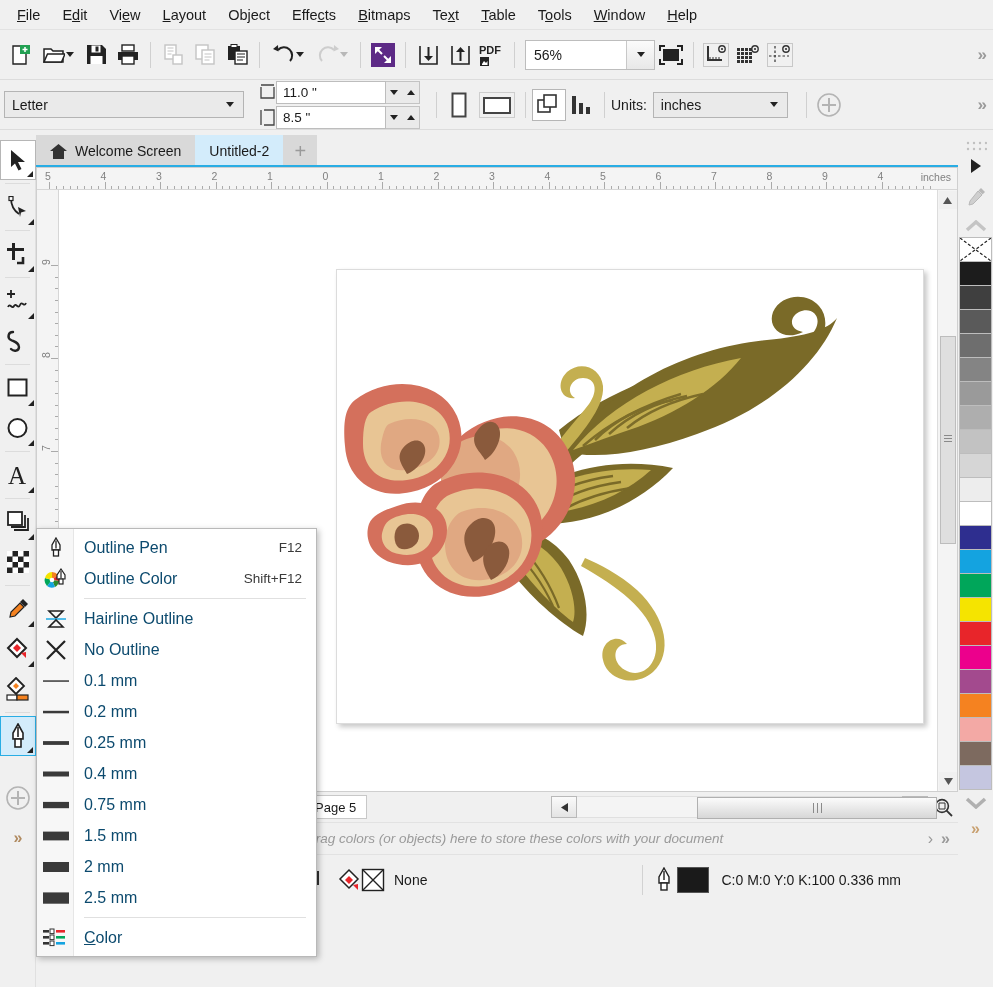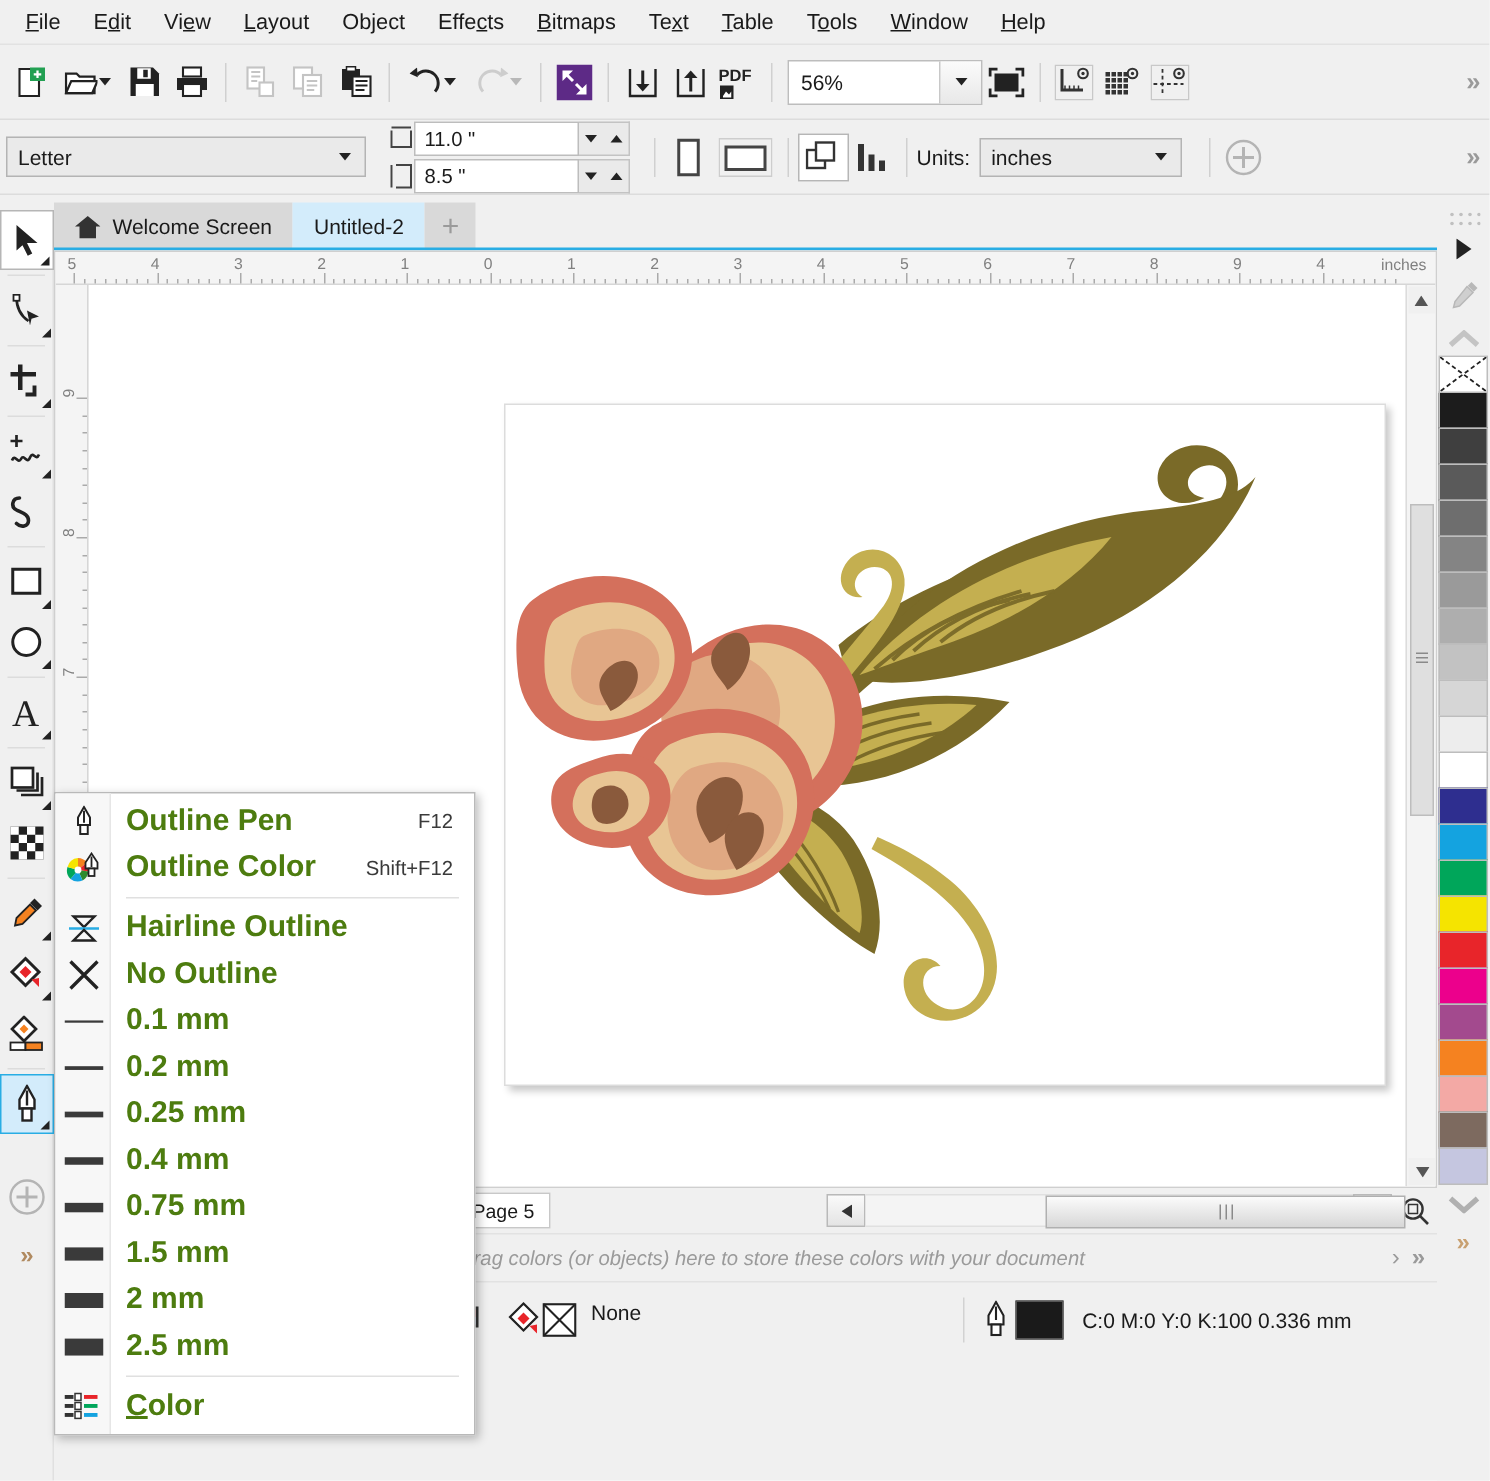--- a/index.html
+++ b/index.html
@@ -196,21 +196,21 @@
   }
   .ctxmenu .gutter {
     position:absolute; left:0; top:0; bottom:0; width:37px; background:#f7f7f7;
     border-right:1px solid #e6e6e6;
   }
   .mrow {
     display:flex; align-items:center; height:31px; position:relative; z-index:2;
     padding-right:14px; cursor:default;
   }
   .mrow .micon { width:37px; display:flex; align-items:center; justify-content:center; flex:0 0 37px; }
-  .mrow .mlabel { flex:1; font-size:20px; color:#4d7c0f; padding-left:10px;font-weight:bold; }
+  .mrow .mlabel { flex:1; font-size:16px; color:#0c4a6e; padding-left:10px; }
   .mrow .mlabel u { text-decoration:underline; }
   .mrow .maccel { font-size:13.5px; color:#3a3a3a; }
   .msep { height:1px; background:#e0e0e0; margin:4px 10px 4px 47px; }
 </style>
 </head>
 <body>
 
 <div class="app">
 
   <div class="menubar">
@@ -856,21 +856,21 @@
       <svg width="22" height="22" viewBox="0 0 22 22">
         <rect x="1" y="2" width="20" height="14" fill="#333"></rect>
         <rect x="3" y="4" width="16" height="10" fill="#e8252a"></rect>
         <rect x="3" y="9" width="16" height="5" fill="#14a3e0"></rect>
         <circle cx="11" cy="9" r="3" fill="#fff"></circle>
         <circle cx="11" cy="9" r="1.4" fill="#333"></circle>
         <path d="M8 19h6v2H8z" fill="#333"></path>
           <path d="M10 16h2v3h-2z" fill="#333"></path>
       </svg>
     </span>
-    <span style="margin-left:18px;display:flex;">
+    <span style="margin-left:18px;display:flex;align-items:center">
       <svg width="24" height="24" viewBox="0 0 24 24">
         <path d="M11 2l9 9-9 9-9-9z" fill="#fff" stroke="#222" stroke-width="1.5"></path>
         <path d="M11 8l4 4-4 4-4-4z" fill="#e8252a"></path>
         <path d="M15 17l5 5v-6z" fill="#e8252a"></path>
       </svg>
       <svg width="26" height="26" viewBox="0 0 26 26" style="margin-left:-2px">
         <rect x="2.5" y="2.5" width="21" height="21" fill="#fff" stroke="#222" stroke-width="1.4"></rect>
         <path d="M2.5 2.5l21 21M23.5 2.5l-21 21" stroke="#222" stroke-width="1.4"></path>
       </svg>
       <span style="margin-left:8px;font-size:14px">None</span>

